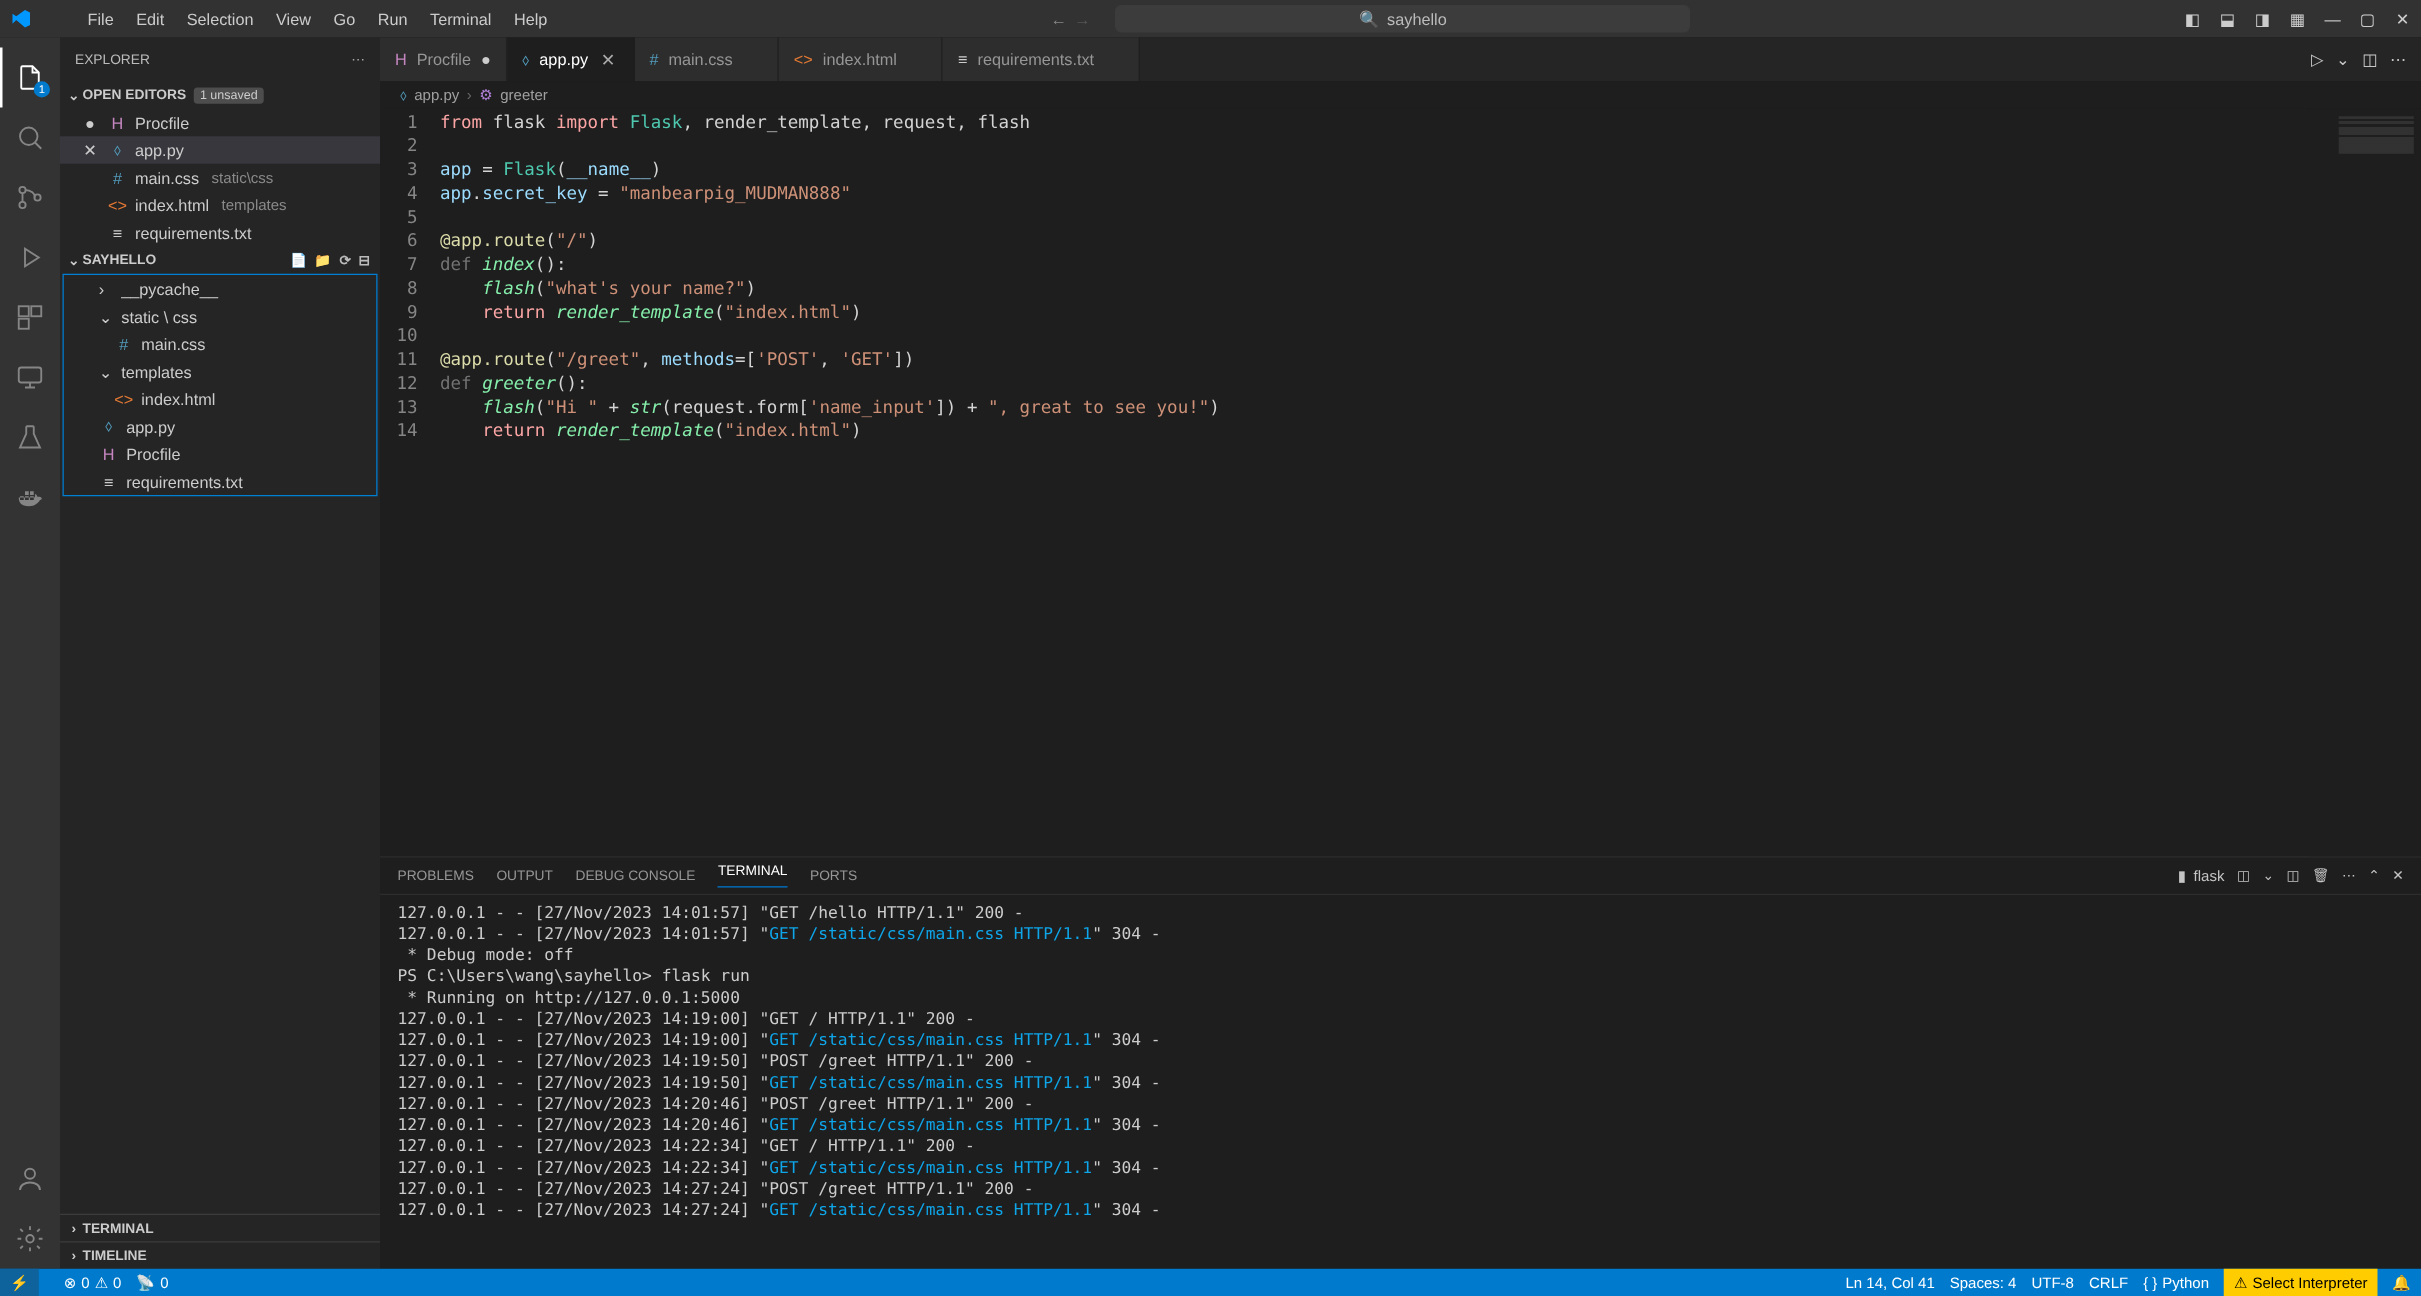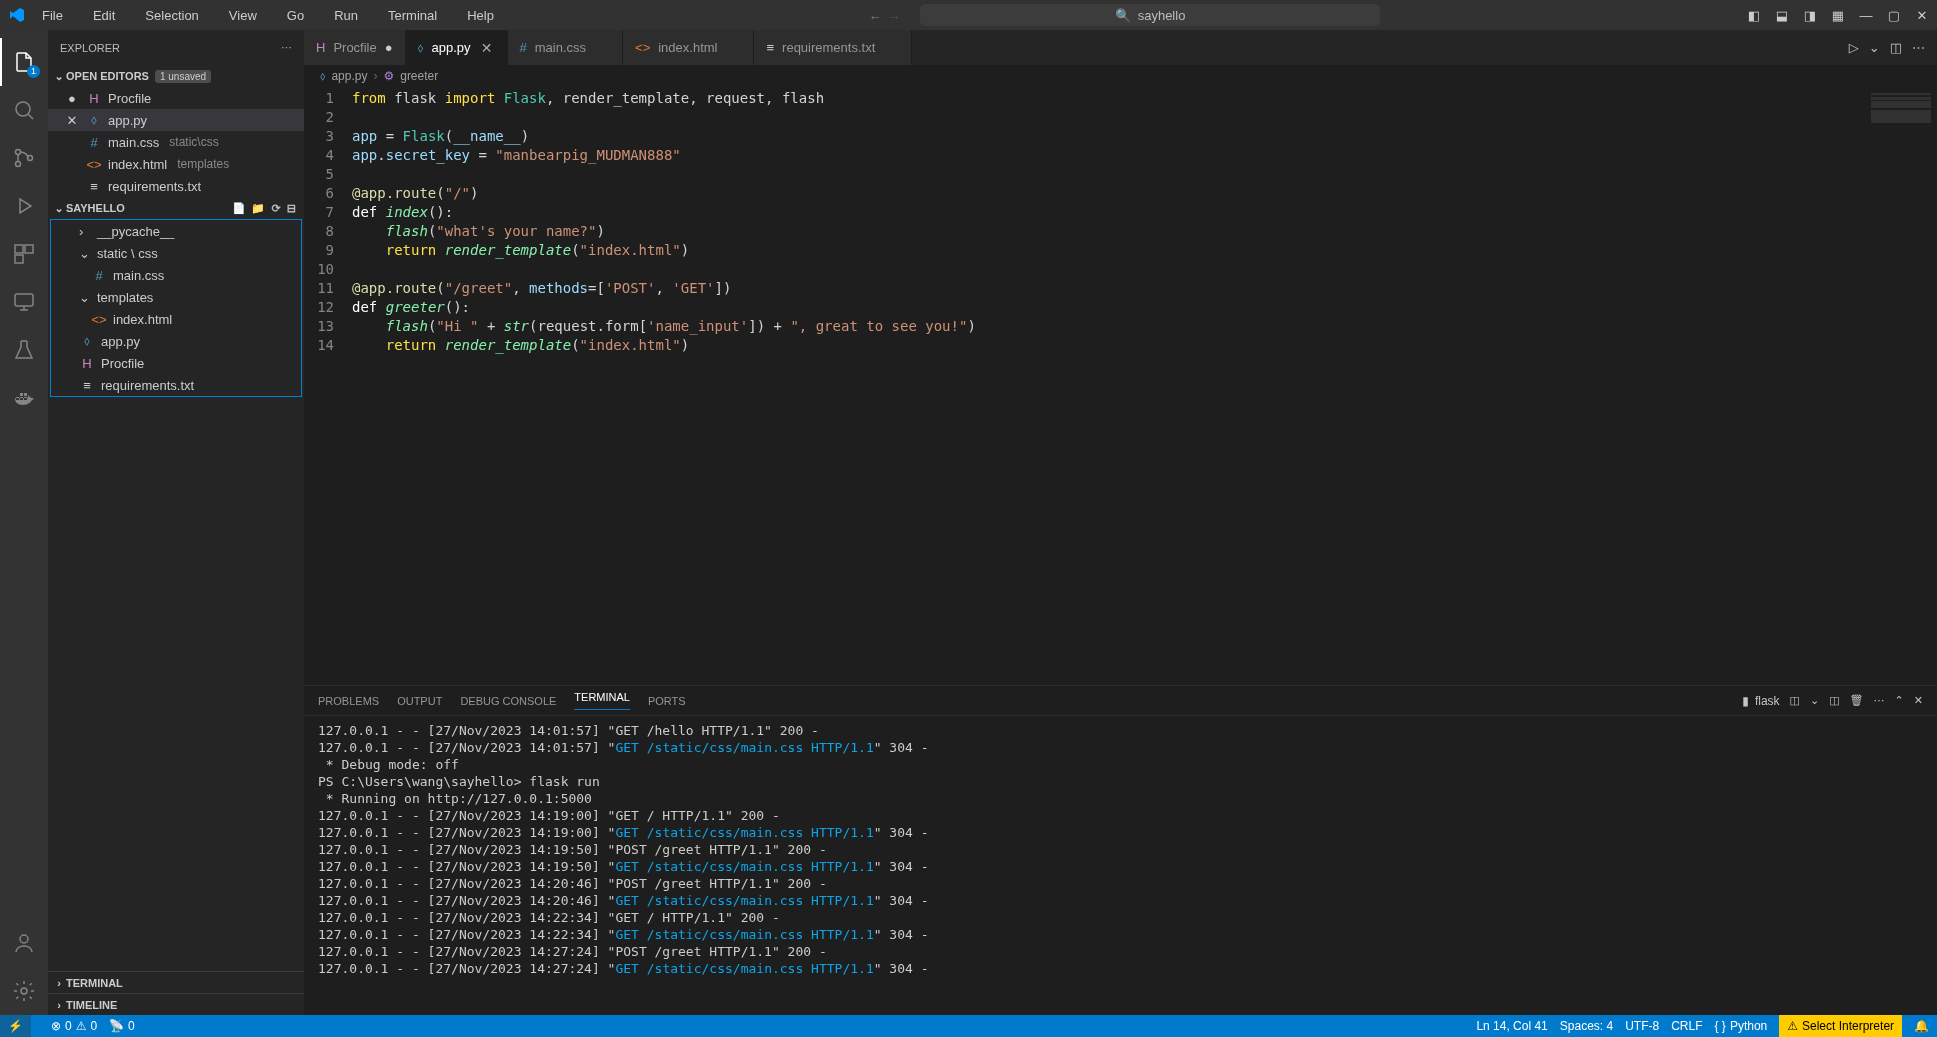--- a/index.html
+++ b/index.html
@@ -17,21 +17,21 @@
 
 
 .titlebar {
   height: 30px;
   background: #323233;
   display: flex;
   align-items: center;
   padding: 0 8px;
 }
 .titlebar .logo { width: 18px; height: 18px; margin-right: 8px; display: flex; align-items: center; justify-content: center; }
-.titlebar .menu { display: flex; gap: 14px; }
+.titlebar .menu { display: flex; gap: 2px; margin-left: 28px; }
 .titlebar .menu span { padding: 4px 8px; cursor: pointer; color:#cccccc; }
 .titlebar .center { flex: 1; display: flex; align-items: center; justify-content: center; gap: 10px; }
 .titlebar .nav-arrows { display:flex; gap:6px; margin-right:10px; color:#888; }
 .titlebar .search {
   width: 460px; height: 22px; background: #3c3c3c; border: 1px solid #3c3c3c;
   border-radius: 5px; display: flex; align-items: center; justify-content: center; color: #bbb;
 }
 .titlebar .search .sicon { margin-right: 6px; opacity:0.8; }
 .titlebar .right { display: flex; gap: 14px; align-items: center; }
 .titlebar .wincontrol { width: 14px; display:flex; justify-content:center; color:#cccccc; }
@@ -118,22 +118,22 @@
   flex:1; font-family:Consolas,monospace; font-size:14px; line-height:19px; white-space:pre;
   color:#d4d4d4; padding-top:2px;
 }
 .minimap { width: 90px; background:#1e1e1e; position:relative; }
 .minimap-content { position:absolute; top:6px; right:6px; width:60px; height:30px;
   background:linear-gradient(#3a3a3a 0 8%, transparent 8% 14%, #3a3a3a 14% 22%, transparent 22% 28%, #3a3a3a 28% 50%, transparent 50% 56%, #3a3a3a 56% 100%);
   opacity:0.7;
 }
 
 
-.kw { color:#fde047; }
-.kw2 { color:#ffffff; }
+.kw { color:#fca5a5; }
+.kw2 { color:#737373; }
 .fn { color:#86efac;font-style:italic; }
 .cls { color:#4ec9b0; }
 .str { color:#ce9178; }
 .op { color:#d4d4d4; }
 .var { color:#9cdcfe; }
 .dec { color:#dcdcaa; }
 
 
 .panel {
   height: 330px; background:#1e1e1e; border-top:1px solid #2d2d2d;

